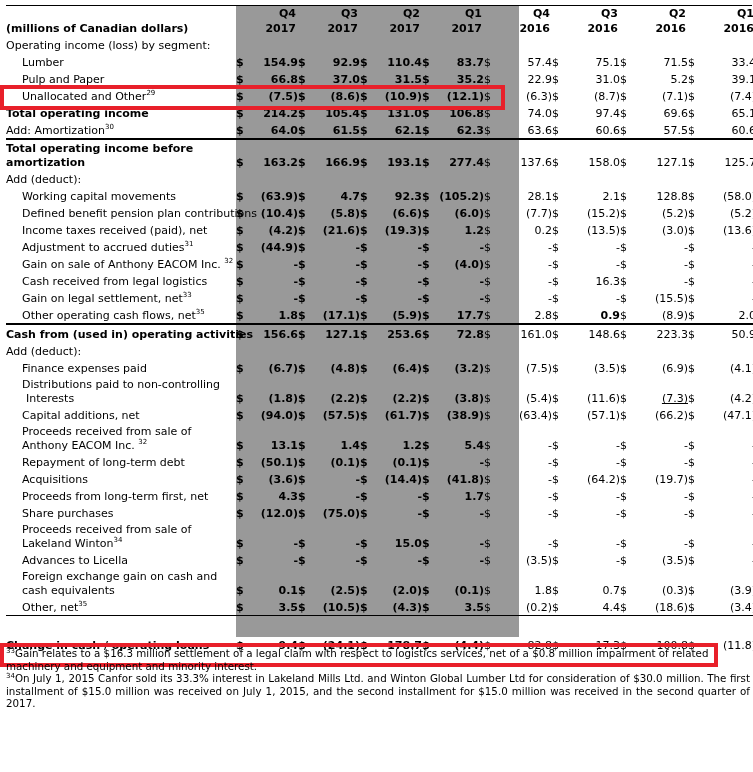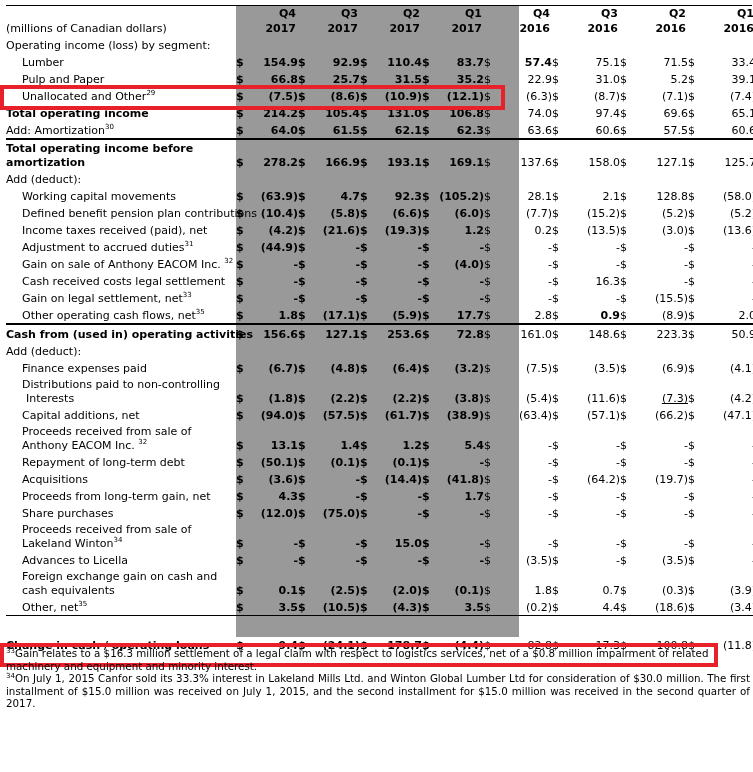--- a/index.html
+++ b/index.html
@@ -10,21 +10,21 @@
   table.fin { position:absolute; left:6px; top:6px; border-collapse:collapse; table-layout:fixed; width:746px; }
   table.fin td { padding:0; height:17px; line-height:15px; white-space:nowrap; font-size:11px; vertical-align:bottom; }
   col.lbl { width:230px; }
   col.d { width:14px; }
   col.v { width:48px; }
   col.d2 { width:14px; }
   col.v2 { width:54px; }
   td.num { text-align:right; padding-right:2px; }
   td.cur { text-align:left; padding-left:2px; }
   .hdr td { height:30px; font-weight:bold; text-align:right; line-height:13px; vertical-align:bottom; }
-  .hdr td.lbl { font-weight:normal; text-align:left; }
+  .hdr td.lbl { font-weight:bold; text-align:left; }
   td.shd { font-weight:bold; }
   .bold-row td.lbl { font-weight:bold; }
   .ind1 { padding-left:16px !important; }
   tr.tall td { height:30px; }
   tr.tall td.lbl { white-space:normal; line-height:14px; }
   tr.uline td { border-bottom:2px solid #000; }
   tr.uline1 td { border-bottom:1px solid #000; }
   tr.spacer td { height:18px; }
   sup { font-size:7px; vertical-align:super; line-height:0; }
   .hl-box { position:absolute; border:4px solid #e8202a; box-sizing:border-box; }
@@ -117,34 +117,34 @@
         <td class="lbl ind1"><span>Lumber</span></td>
         <td class="cur shd">$</td>
         <td class="num shd">154.9</td>
         <td class="cur shd">$</td>
         <td class="num shd">92.9</td>
         <td class="cur shd">$</td>
         <td class="num shd">110.4</td>
         <td class="cur shd">$</td>
         <td class="num shd">83.7</td>
         <td class="cur" style="font-weight: normal;">$</td>
-        <td class="num" style="font-weight: bold;">57.4</td>
+        <td class="num" style="font-weight: normal;">57.4</td>
         <td class="cur" style="font-weight: normal;">$</td>
         <td class="num" style="font-weight: normal;">75.1</td>
         <td class="cur" style="font-weight: normal;">$</td>
         <td class="num" style="font-weight: normal;">71.5</td>
         <td class="cur" style="font-weight: normal;">$</td>
         <td class="num" style="font-weight: normal;">33.4</td>
       </tr>
       <tr class="">
         <td class="lbl ind1"><span>Pulp and Paper</span></td>
         <td class="cur shd">$</td>
         <td class="num shd">66.8</td>
         <td class="cur shd">$</td>
-        <td class="num shd">25.7</td>
+        <td class="num shd">37.0</td>
         <td class="cur shd">$</td>
         <td class="num shd">31.5</td>
         <td class="cur shd">$</td>
         <td class="num shd">35.2</td>
         <td class="cur" style="font-weight: normal;">$</td>
         <td class="num" style="font-weight: normal;">22.9</td>
         <td class="cur" style="font-weight: normal;">$</td>
         <td class="num" style="font-weight: normal;">31.0</td>
         <td class="cur" style="font-weight: normal;">$</td>
         <td class="num" style="font-weight: normal;">5.2</td>
@@ -204,27 +204,27 @@
         <td class="cur" style="font-weight: normal;">$</td>
         <td class="num" style="font-weight: normal;">60.6</td>
         <td class="cur" style="font-weight: normal;">$</td>
         <td class="num" style="font-weight: normal;">57.5</td>
         <td class="cur" style="font-weight: normal;">$</td>
         <td class="num" style="font-weight: normal;">60.6</td>
       </tr>
       <tr class="bold-row tall">
         <td class="lbl" style="font-weight: bold;"><span>Total operating income before amortization</span></td>
         <td class="cur shd">$</td>
-        <td class="num shd">278.2</td>
+        <td class="num shd">163.2</td>
         <td class="cur shd">$</td>
         <td class="num shd">166.9</td>
         <td class="cur shd">$</td>
         <td class="num shd">193.1</td>
         <td class="cur shd">$</td>
-        <td class="num shd">169.1</td>
+        <td class="num shd">277.4</td>
         <td class="cur" style="font-weight: normal;">$</td>
         <td class="num" style="font-weight: normal;">137.6</td>
         <td class="cur" style="font-weight: normal;">$</td>
         <td class="num" style="font-weight: normal;">158.0</td>
         <td class="cur" style="font-weight: normal;">$</td>
         <td class="num" style="font-weight: normal;">127.1</td>
         <td class="cur" style="font-weight: normal;">$</td>
         <td class="num" style="font-weight: normal;">125.7</td>
       </tr>
       <tr class="">
@@ -335,21 +335,21 @@
         <td class="cur" style="font-weight: normal;">$</td>
         <td class="num" style="font-weight: normal;">-</td>
         <td class="cur" style="font-weight: normal;">$</td>
         <td class="num" style="font-weight: normal;">-</td>
         <td class="cur" style="font-weight: normal;">$</td>
         <td class="num" style="font-weight: normal;">-</td>
         <td class="cur" style="font-weight: normal;">$</td>
         <td class="num" style="font-weight: normal;">-</td>
       </tr>
       <tr class="">
-        <td class="lbl ind1"><span>Cash received costs legal settlement</span></td>
+        <td class="lbl ind1"><span>Cash received from legal logistics</span></td>
         <td class="cur shd">$</td>
         <td class="num shd">-</td>
         <td class="cur shd">$</td>
         <td class="num shd">-</td>
         <td class="cur shd">$</td>
         <td class="num shd">-</td>
         <td class="cur shd">$</td>
         <td class="num shd">-</td>
         <td class="cur" style="font-weight: normal;">$</td>
         <td class="num" style="font-weight: normal;">-</td>
@@ -547,21 +547,21 @@
         <td class="cur" style="font-weight: normal;">$</td>
         <td class="num" style="font-weight: normal;">-</td>
         <td class="cur" style="font-weight: normal;">$</td>
         <td class="num" style="font-weight: normal;">(64.2)</td>
         <td class="cur" style="font-weight: normal;">$</td>
         <td class="num" style="font-weight: normal;">(19.7)</td>
         <td class="cur" style="font-weight: normal;">$</td>
         <td class="num" style="font-weight: normal;">-</td>
       </tr>
       <tr class="">
-        <td class="lbl ind1"><span>Proceeds from long-term gain, net</span></td>
+        <td class="lbl ind1"><span>Proceeds from long-term first, net</span></td>
         <td class="cur shd">$</td>
         <td class="num shd">4.3</td>
         <td class="cur shd">$</td>
         <td class="num shd">-</td>
         <td class="cur shd">$</td>
         <td class="num shd">-</td>
         <td class="cur shd">$</td>
         <td class="num shd">1.7</td>
         <td class="cur" style="font-weight: normal;">$</td>
         <td class="num" style="font-weight: normal;">-</td>

